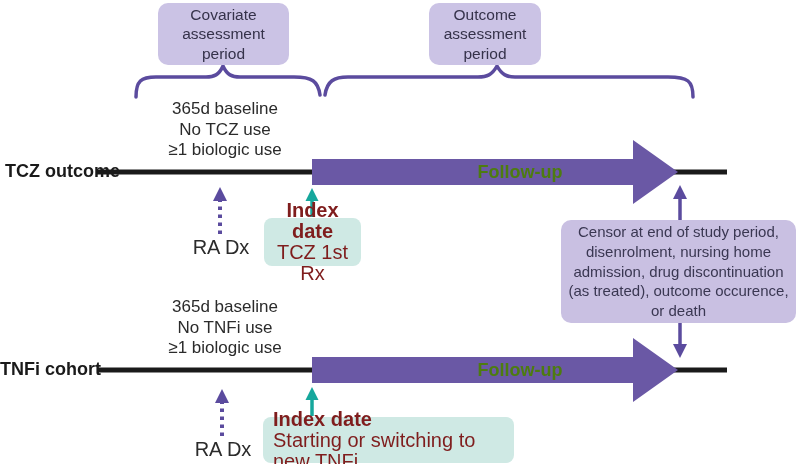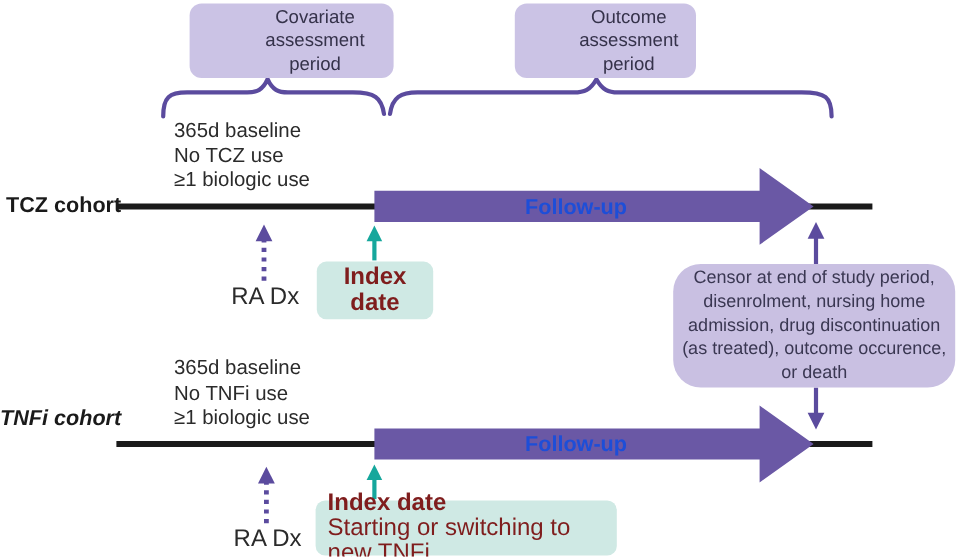--- a/index.html
+++ b/index.html
@@ -5,35 +5,35 @@
   html,body{margin:0;padding:0;background:#ffffff;}
   #canvas{
     position:relative;width:800px;height:464px;background:#ffffff;overflow:hidden;
     font-family:"Liberation Sans","DejaVu Sans",sans-serif;color:#2b2b2b;
   }
   #shapes{position:absolute;left:0;top:0;width:800px;height:464px;}
   .abs{position:absolute;}
   .pre{white-space:pre-line;}
   .period-box{
     background:#cbc3e5;border-radius:10px;display:flex;align-items:center;justify-content:center;
-    text-align:center;font-size:15.5px;line-height:19.5px;color:#35324a;padding-left:39px;
+    text-align:center;font-size:15.5px;line-height:19.5px;color:#35324a;
   }
   .mint-box{
     background:#cfe9e4;border-radius:8px;color:#7f1d1d;font-size:20px;line-height:21px;
   }
   .mint-box .title{font-weight:bold;}
   .censor-box{
     background:#c9c0e2;border-radius:10px;display:flex;align-items:center;justify-content:center;
     text-align:center;font-size:15px;line-height:19.8px;color:#3a3752;
   }
   .cohort-label{font-weight:bold;font-size:18px;color:#1a1a1a;}
-  .baseline-text{font-size:17px;line-height:20.5px;color:#2b2b2b;}
+  .baseline-text{text-align:center;font-size:17px;line-height:20.5px;color:#2b2b2b;}
   .followup-label{
-    display:flex;align-items:center;justify-content:center;color:#1d4ed8;
-    font-weight:bold;font-size:18px;
+    display:flex;align-items:center;justify-content:center;color:#4d7c0f;
+    font-weight:bold;font-size:18px;margin-left:40px;
   }
   .radx-label{text-align:center;font-size:20px;color:#2b2b2b;}
 </style>
 </head>
 <body>
 
 <div id="canvas">
 
   <svg id="shapes" viewBox="0 0 800 464">
 
@@ -66,37 +66,38 @@
   <div class="abs period-box pre" style="left:158px;top:3px;width:131px;height:62px;">Covariate
 assessment
 period</div>
   <div class="abs period-box pre" style="left:429px;top:3px;width:112px;height:62px;">Outcome
 assessment
 period</div>
 
   <div class="abs baseline-text pre" style="left:145px;top:99px;width:160px;">365d baseline
 No TCZ use
 ≥1 biologic use</div>
-  <div class="abs cohort-label" style="left:5px;top:161px;">TCZ cohort</div>
+  <div class="abs cohort-label" style="left:5px;top:161px;">TCZ outcome</div>
   <div class="abs followup-label" style="left:312px;top:160px;width:336px;height:24px;">Follow-up</div>
   <div class="abs radx-label" style="left:186px;top:236px;width:70px;">RA Dx</div>
   <div class="abs mint-box" style="left:264px;top:218px;width:97px;height:48px;display:flex;flex-direction:column;align-items:center;justify-content:center;text-align:center;">
     <span class="title">Index date</span>
+    <span>TCZ 1st Rx</span>
   </div>
 
-  <div class="abs censor-box pre" style="left:561px;top:220px;width:235px;height:103px;border-radius:23px;">Censor at end of study period,
+  <div class="abs censor-box pre" style="left:561px;top:220px;width:235px;height:103px;">Censor at end of study period,
 disenrolment, nursing home
 admission, drug discontinuation
 (as treated), outcome occurence,
 or death</div>
 
   <div class="abs baseline-text pre" style="left:145px;top:297px;width:160px;">365d baseline
 No TNFi use
 ≥1 biologic use</div>
-  <div class="abs cohort-label" style="left:0px;top:338px;font-style:italic;">TNFi cohort</div>
+  <div class="abs cohort-label" style="left:0px;top:359px;">TNFi cohort</div>
   <div class="abs followup-label" style="left:312px;top:358px;width:336px;height:24px;">Follow-up</div>
   <div class="abs radx-label" style="left:188px;top:438px;width:70px;">RA Dx</div>
   <div class="abs mint-box" style="left:263px;top:417px;width:251px;height:46px;display:flex;flex-direction:column;justify-content:center;padding-left:10px;box-sizing:border-box;">
     <span class="title">Index date</span>
     <span>Starting or switching to new TNFi</span>
   </div>
 
 </div>
 
 </body></html>

